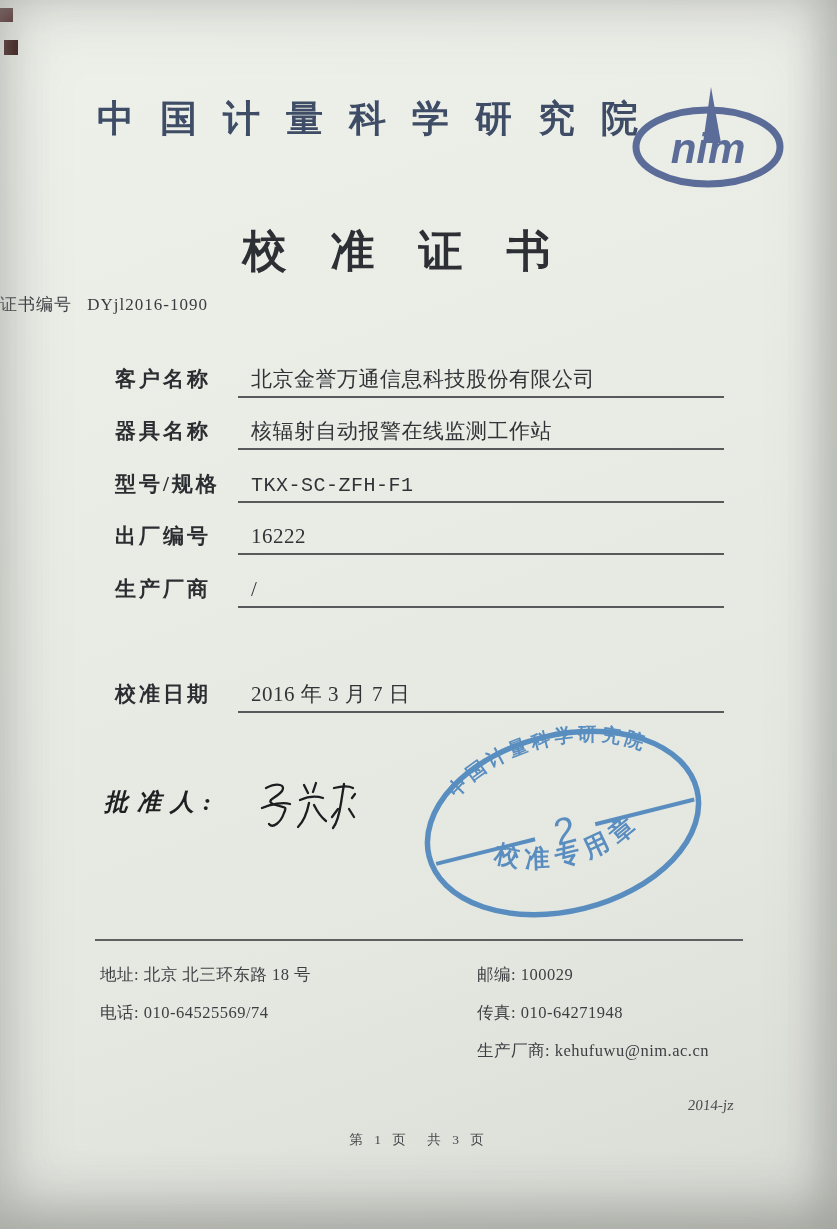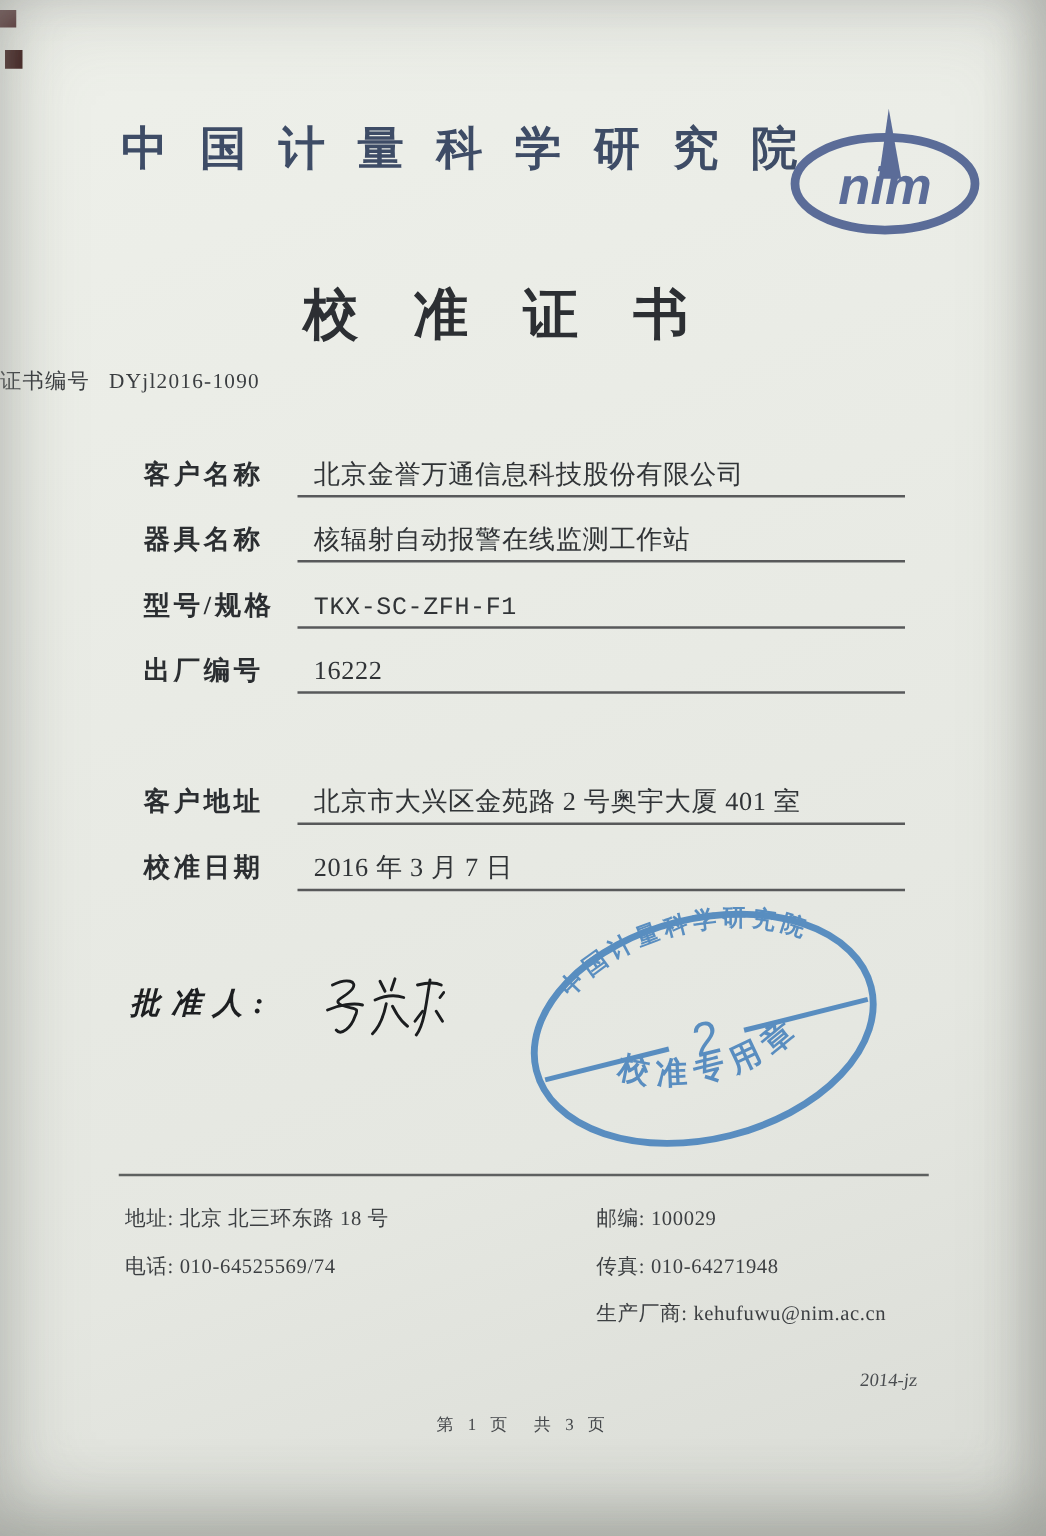--- a/index.html
+++ b/index.html
@@ -103,23 +103,23 @@
     <div class="frow" style="top:470px">
       <span class="flabel">型号/规格</span>
       <span class="fvalue" style="font-family:'Liberation Mono','DejaVu Sans Mono',monospace;font-size:20px">TKX-SC-ZFH-F1</span>
       <span class="fline"></span>
     </div>
     <div class="frow" style="top:522px">
       <span class="flabel">出厂编号</span>
       <span class="fvalue">16222</span>
       <span class="fline"></span>
     </div>
-    <div class="frow" style="top:627px">
-      <span class="flabel">客户地址</span>
-      <span class="fvalue">北京市大兴区金苑路 2 号奥宇大厦 401 室</span>
+    <div class="frow" style="top:575px">
+      <span class="flabel">生产厂商</span>
+      <span class="fvalue">/</span>
       <span class="fline"></span>
     </div>
     <div class="frow" style="top:680px">
       <span class="flabel">校准日期</span>
       <span class="fvalue">2016 年 3 月 7 日</span>
       <span class="fline"></span>
     </div>
 
     <div class="approve-label">批准人:</div>
 

